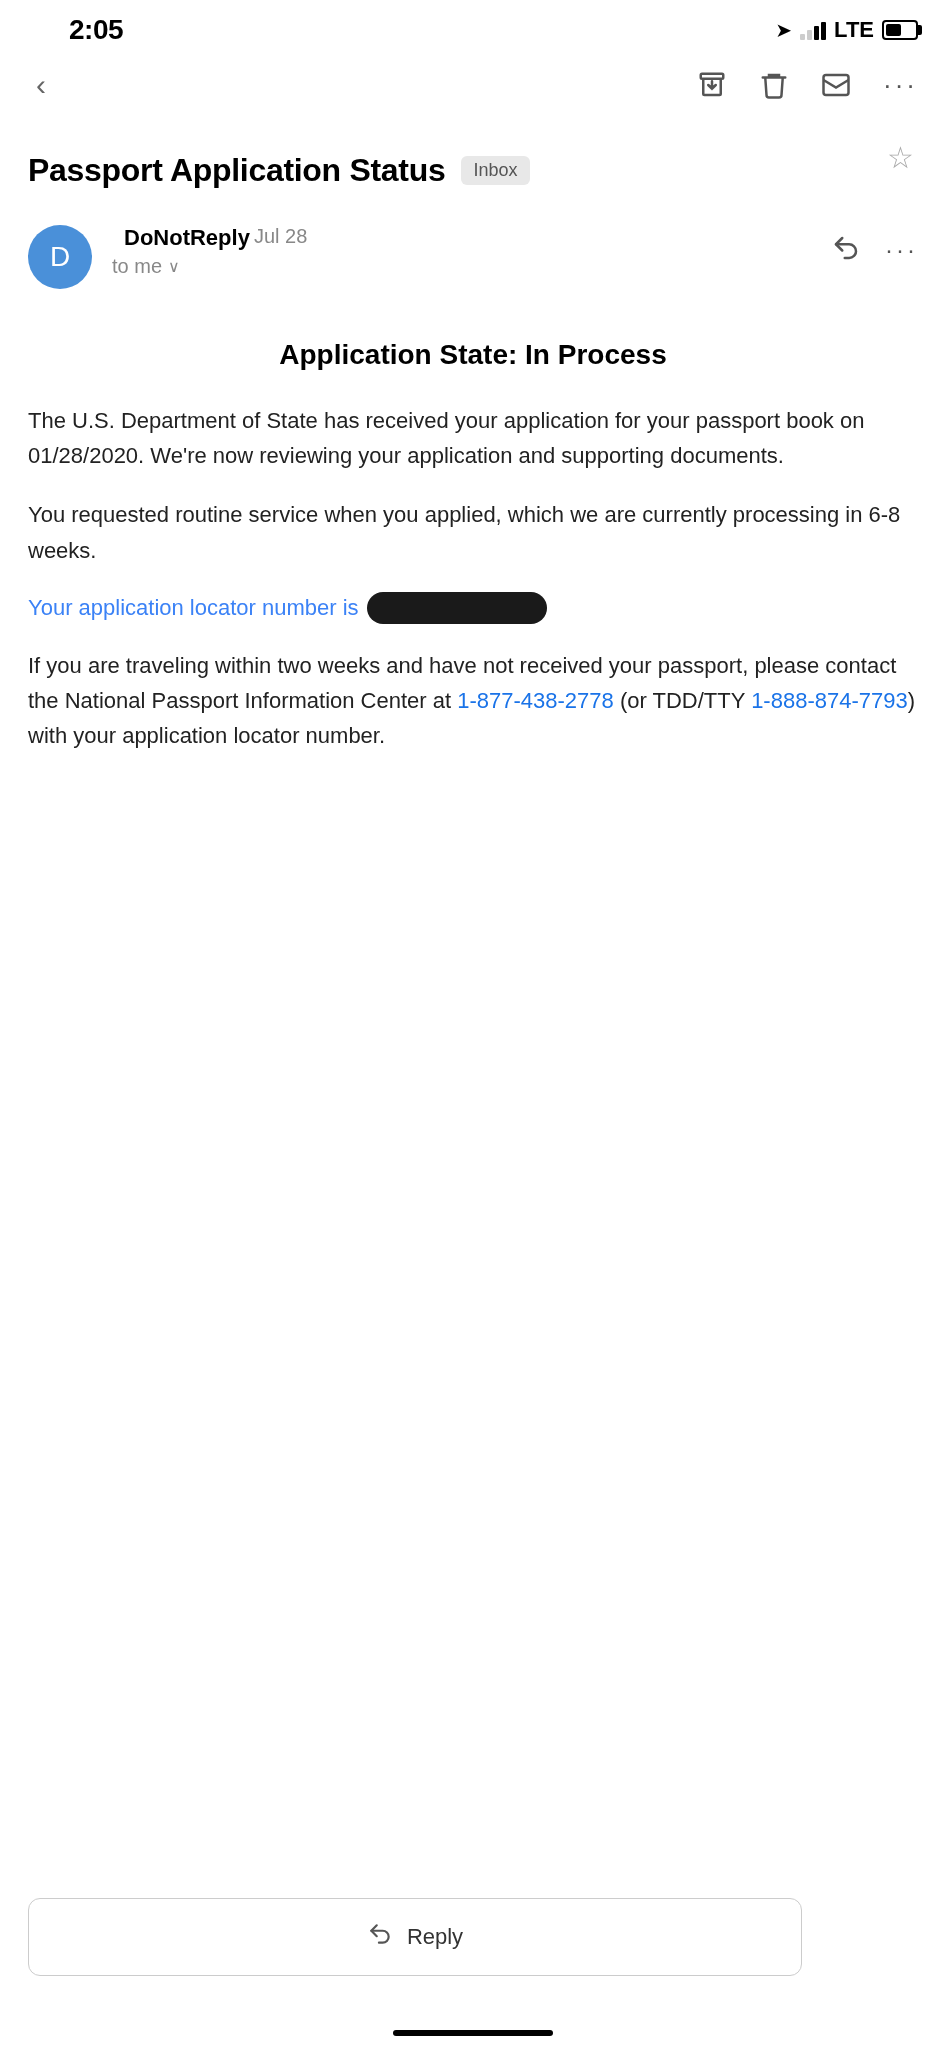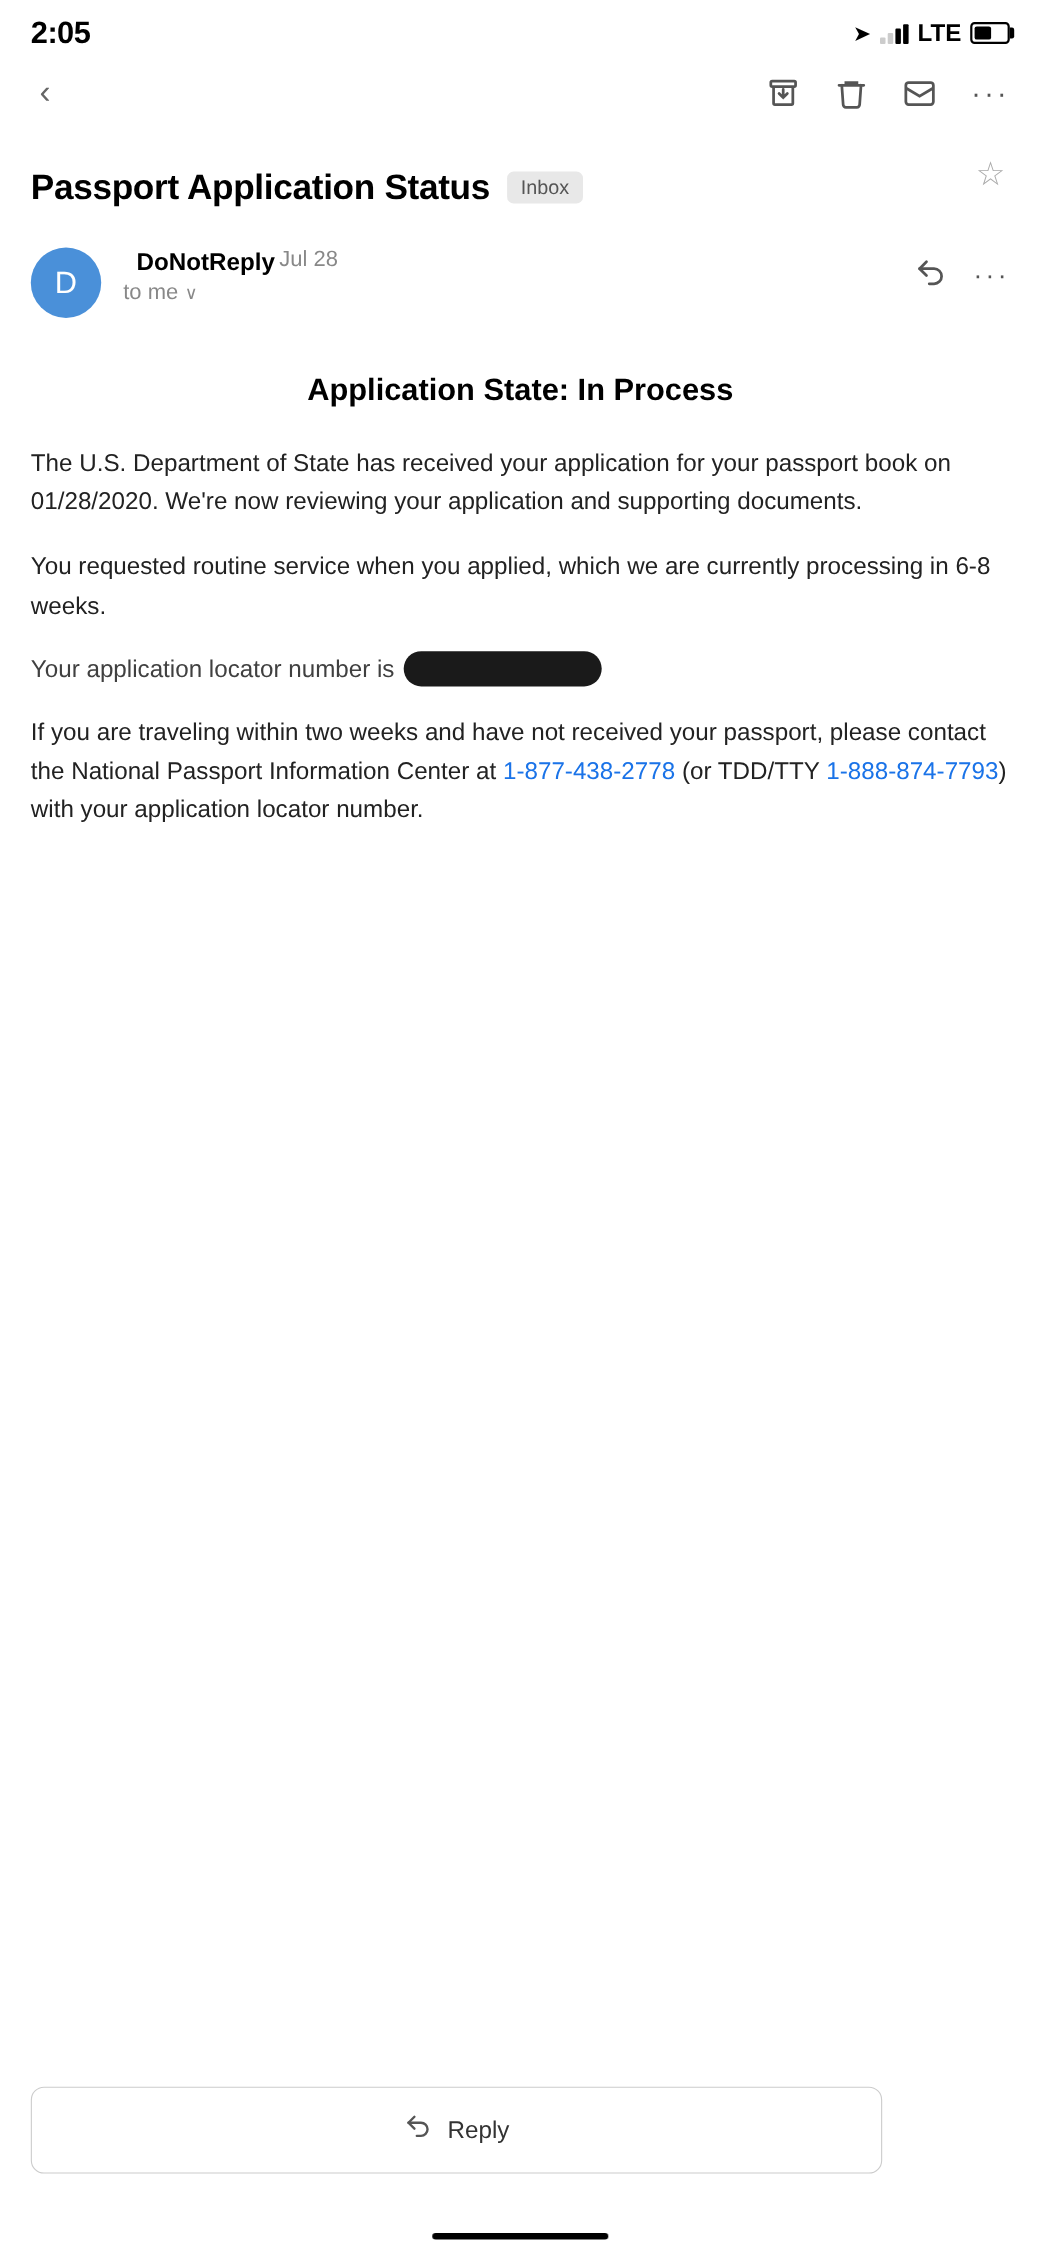--- a/index.html
+++ b/index.html
@@ -18,20 +18,21 @@
       overflow-x: hidden;
     }
 
     
     .status-bar {
       display: flex;
       justify-content: space-between;
       align-items: center;
       padding: 14px 28px 8px 28px;
       height: 54px;
+      margin-left: 41px;
     }
 
     .status-time {
       font-size: 28px;
       font-weight: 600;
       color: #000;
       letter-spacing: -0.5px;
     }
 
     .status-icons {
@@ -271,21 +272,21 @@
       font-size: 22px;
       line-height: 1.6;
       color: #222;
       margin-bottom: 24px;
     }
 
     .locator-line {
       display: flex;
       align-items: center;
       font-size: 22px;
-      color: #404040;
+      color: #3b82f6;
       margin-bottom: 24px;
       flex-wrap: wrap;
       gap: 8px;
     }
 
     .redacted-bar {
       display: inline-block;
       background: #1a1a1a;
       border-radius: 20px;
       width: 180px;

